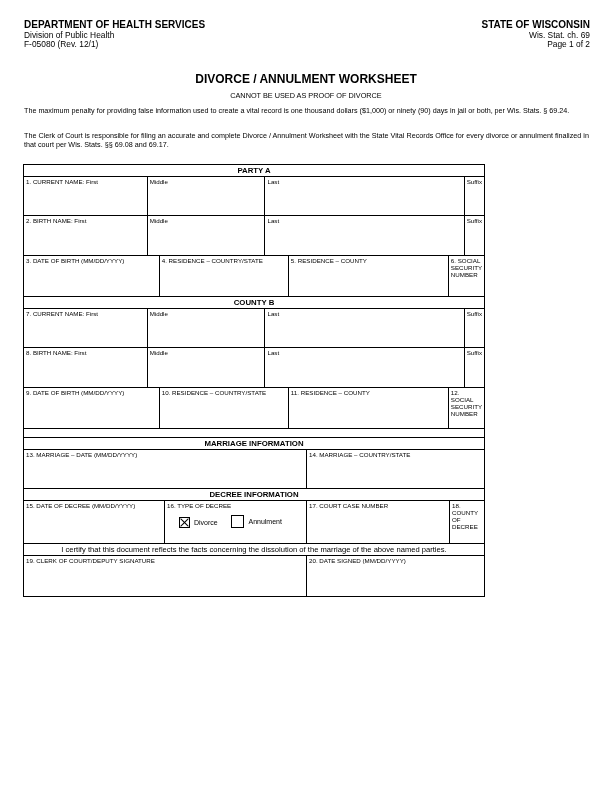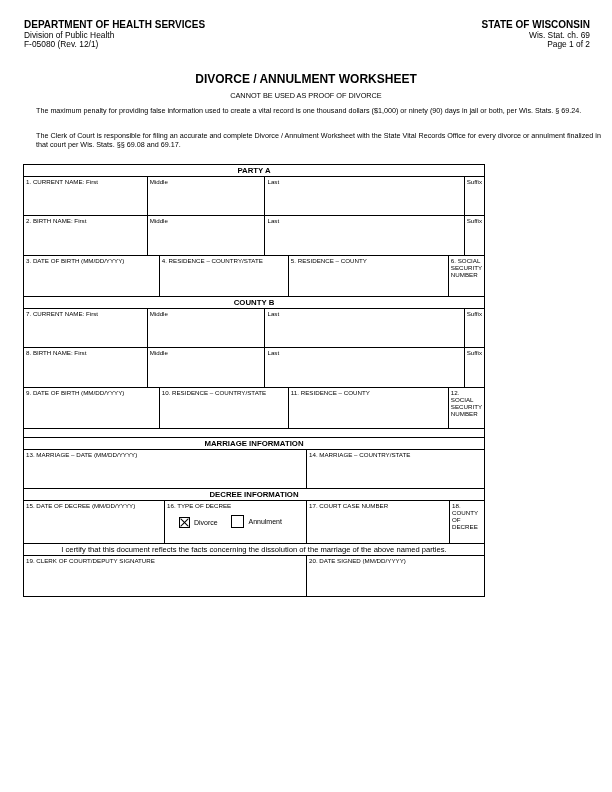--- a/index.html
+++ b/index.html
@@ -3,21 +3,21 @@
 <meta charset="utf-8">
 <style>
   html, body { margin:0; padding:0; background:#fff; }
   body { width:612px; height:792px; position:relative; font-family:"Liberation Sans", sans-serif; color:#000; overflow:hidden; }
   .abs { position:absolute; }
   .hdr-l { left:24px; top:20px; font-size:8.4px; line-height:9.6px; }
   .hdr-l .b, .hdr-r .b { font-weight:bold; font-size:10px; line-height:10.5px; }
   .hdr-r { right:22px; top:20px; font-size:8.4px; line-height:9.6px; text-align:right; }
   .title { left:0; width:612px; top:72px; text-align:center; font-weight:bold; font-size:12px; }
   .subtitle { left:0; width:612px; top:91px; text-align:center; font-size:7.3px; }
-  .para { left:24px; width:566px; font-size:7.2px; line-height:8.9px;margin-left:12px; }
+  .para { left:24px; width:566px; font-size:7.2px; line-height:8.9px; }
   .form { left:23px; top:164px; width:462px; border:1px solid #000; box-sizing:border-box; }
   .row { display:flex; border-bottom:1px solid #000; }
   .row:last-child { border-bottom:none; }
   .sec { justify-content:center; font-weight:bold; font-size:7.8px; height:11px; line-height:11px; }
   .note { justify-content:center; font-size:7.6px; height:11px; line-height:11px; }
   .cell { border-right:1px solid #000; box-sizing:border-box; font-size:6.2px; padding:1px 2px; line-height:7px; }
   .cell:last-child { border-right:none; }
   .h38 { height:38px; }
   .h39 { height:39px; }
   .h40 { height:40px; }

